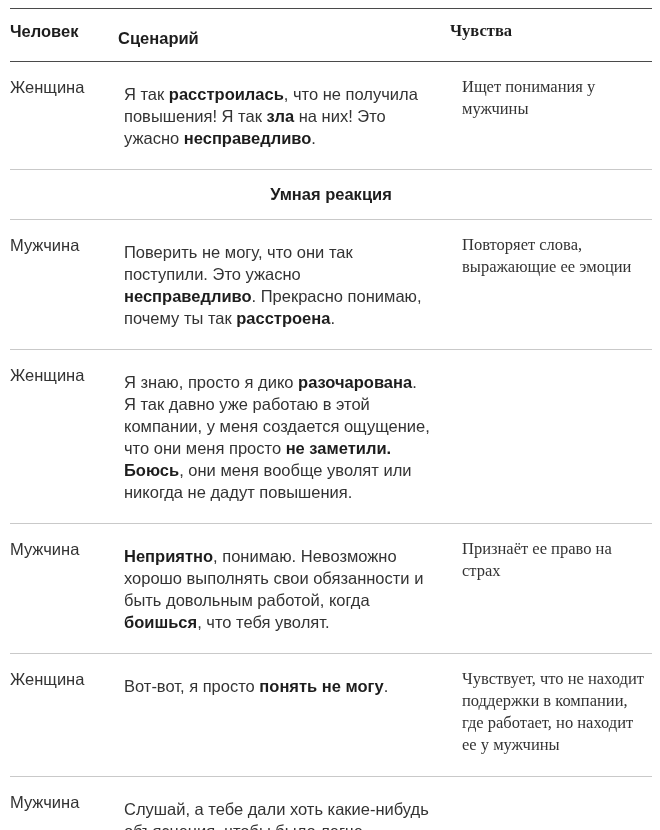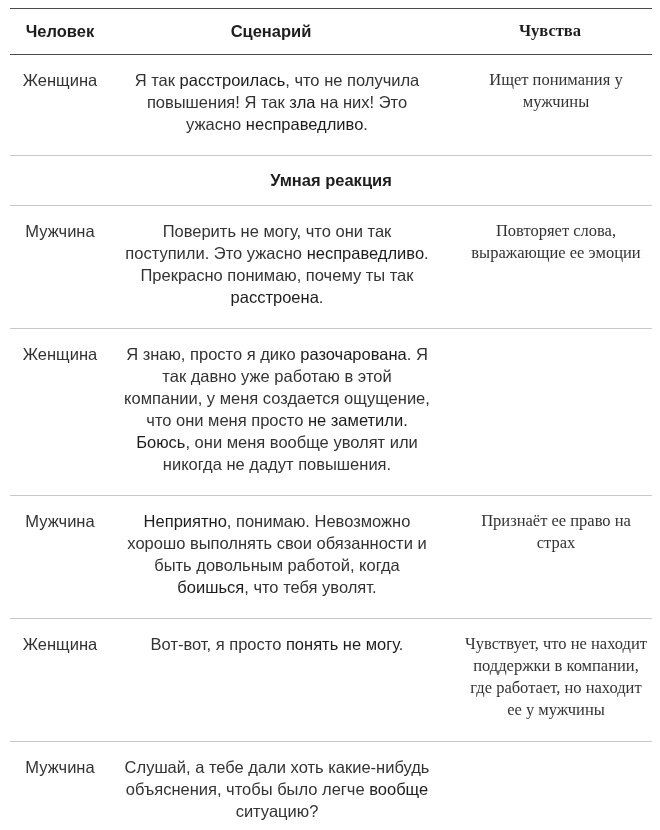--- a/index.html
+++ b/index.html
@@ -11,21 +11,20 @@
     font-size: 16.5px;
     line-height: 22px;
     color: #333333;
     overflow: hidden;
   }
   .page { padding: 8px 8px 0 10px; }
   .table { border-top: 1px solid #4a4a4a; }
   .grid {
     display: grid;
     grid-template-columns: 108px 332px 1fr;
-    text-align: center;
   }
   .header-row {
     padding: 11px 0 12px;
     border-bottom: 1px solid #4a4a4a;
     font-weight: 700;
     color: #1d1d1d;
   }
   .body-row {
     padding: 14px 0 20px;
     border-bottom: 1px solid #c9c9c9;
@@ -33,23 +32,23 @@
   }
   .body-row.last { border-bottom: none; }
   .section-row {
     padding: 13px 0 14px;
     text-align: center;
     font-weight: 700;
     color: #1d1d1d;
     border-bottom: 1px solid #c9c9c9;
   }
   .cell-person { padding-right: 8px; }
-  .cell-scenario { padding-right: 26px; }
+  .cell-scenario { padding-right: 26px; margin-top: 7px; }
   .cell-feelings { padding-right: 2px; font-family: Liberation Serif, serif; }
-  .b { font-weight: 400; color: #1d1d1d; }
+  .b { font-weight: 700; color: #1d1d1d; }
 </style>
 </head>
 <body>
 
 <div class="page">
   <div class="table">
 
     <div class="grid header-row">
       <div class="cell-person">Человек</div>
       <div class="cell-scenario">Сценарий</div>

